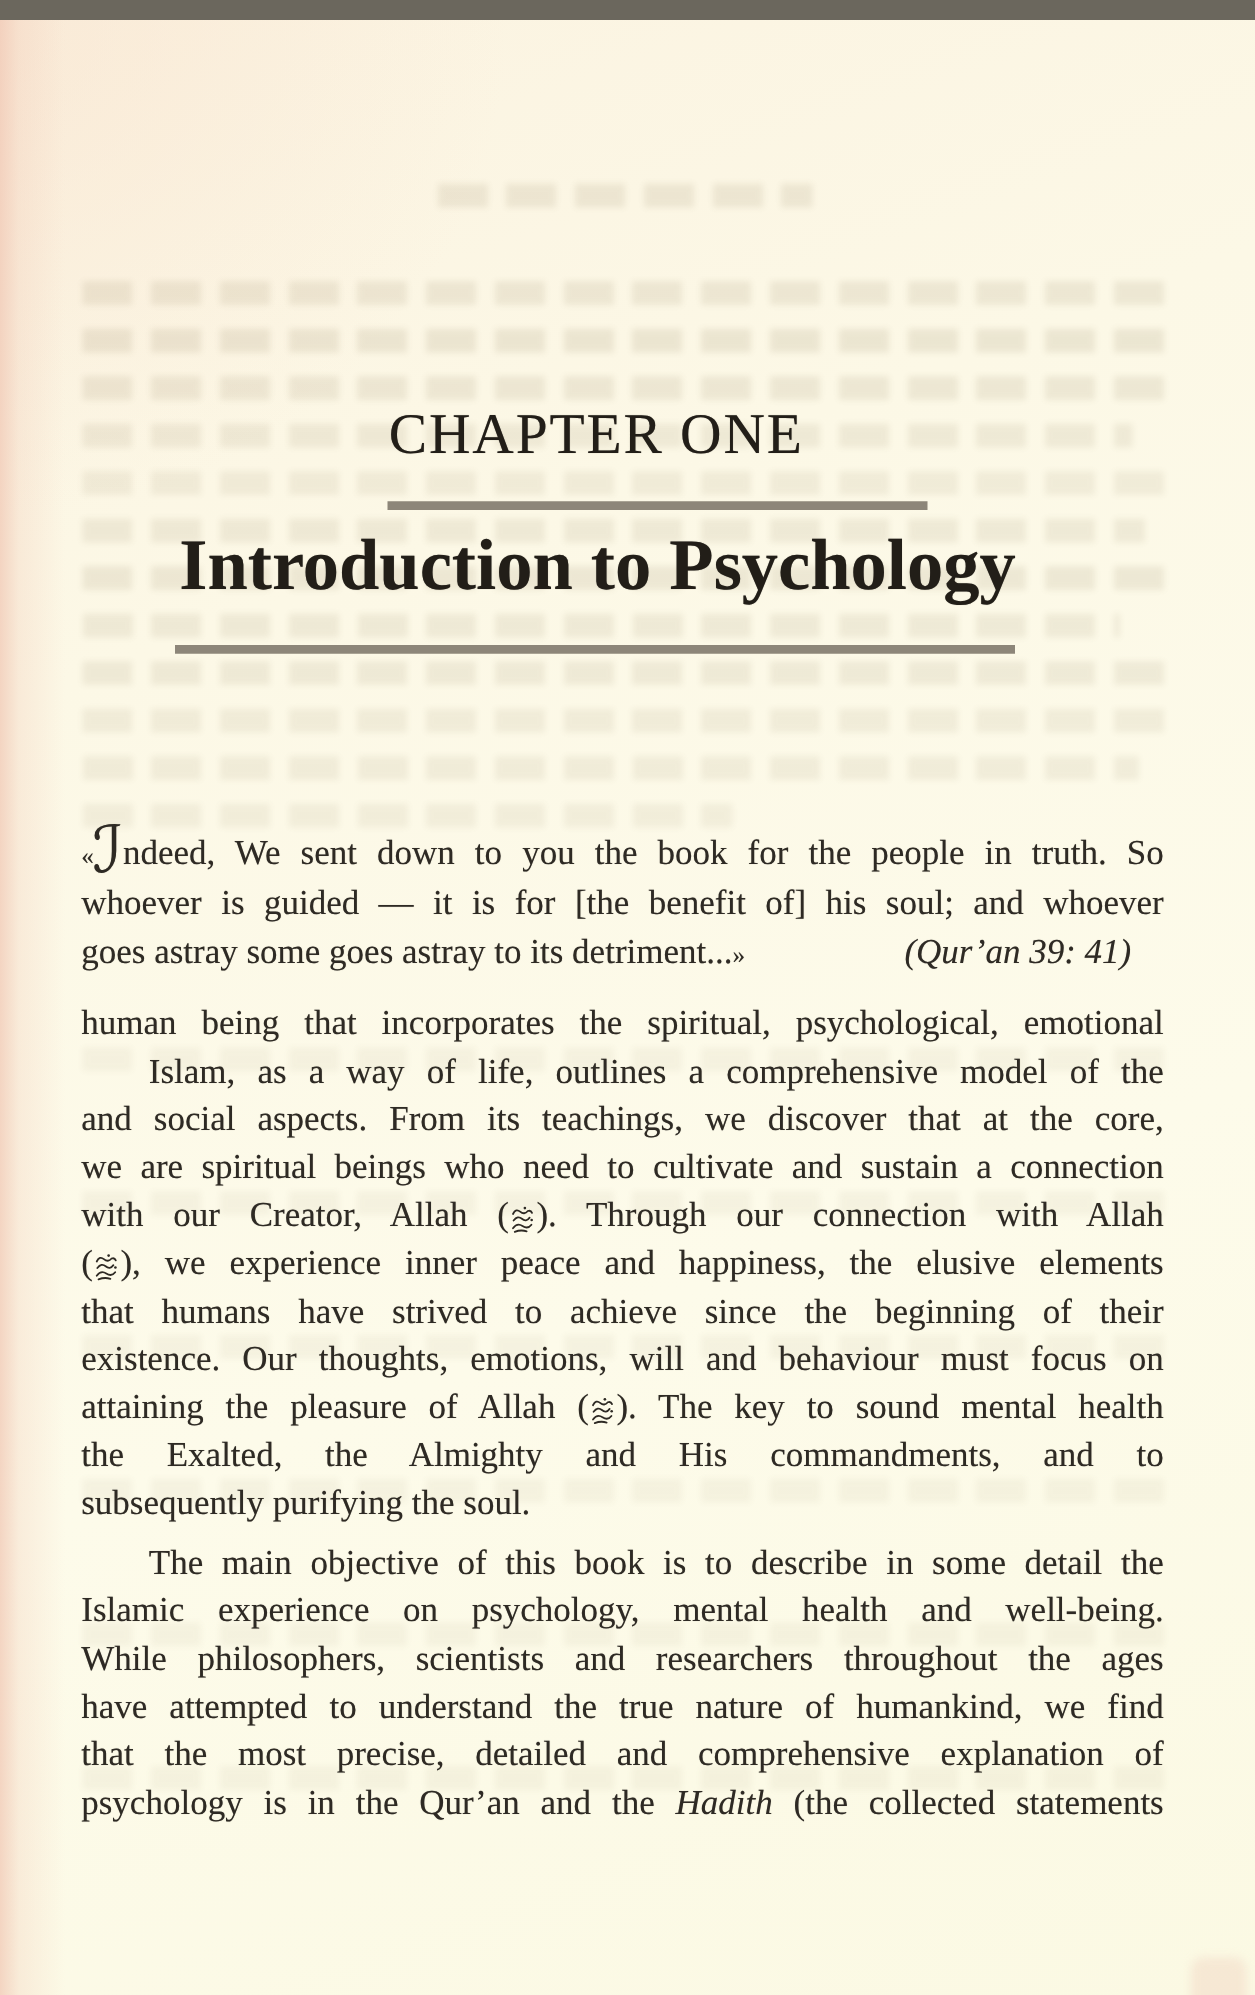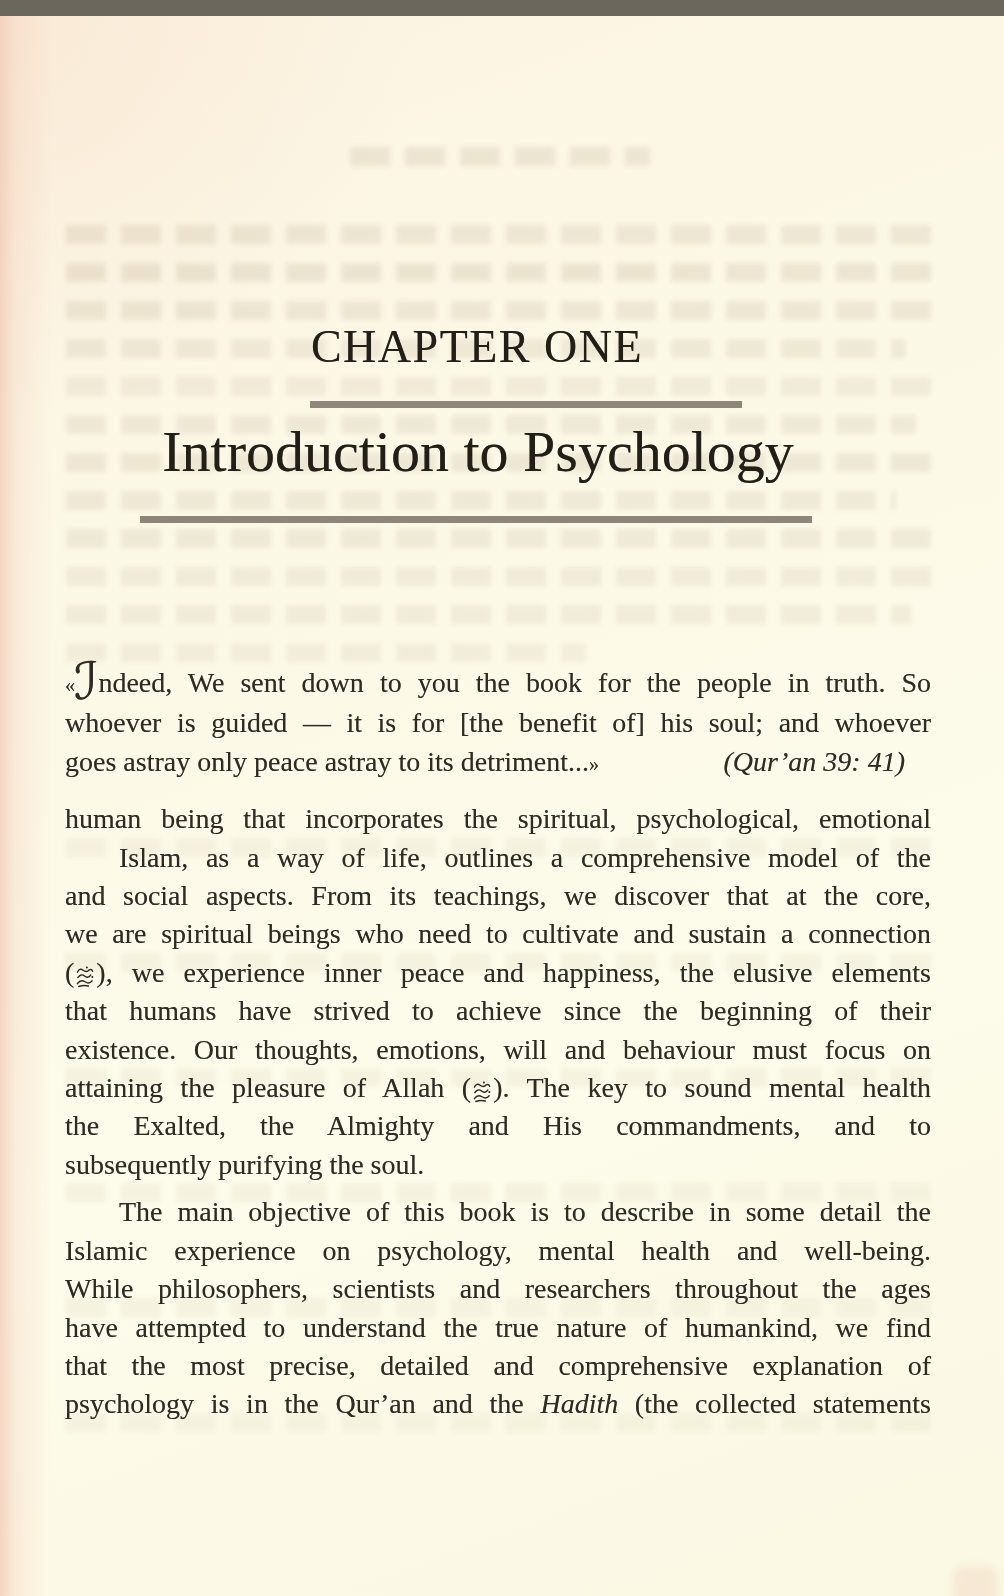--- a/index.html
+++ b/index.html
@@ -31,21 +31,21 @@
   }
   .chapter-label {
     position:absolute; top:304px; left:0; width:954px; z-index:2;
     text-align:center; font-size:46px; letter-spacing:1.5px;
     color:#221e18; text-shadow:0 0 0.6px rgba(34,30,24,0.55);
   }
   .rule { position:absolute; z-index:2; background:#8d8679; }
   .rule1 { top:385px; left:310px; width:432px; height:7px; }
   .chapter-title {
     position:absolute; top:402px; left:0; width:956px; z-index:2; margin:0;
-    text-align:center; font-size:58px; font-weight:400;
+    text-align:center; font-size:58px; font-weight:700;
     color:#221e18; text-shadow:0 0 0.6px rgba(34,30,24,0.5);
   }
   .rule2 { top:500px; left:140px; width:672px; height:7px; }
   .body-text {
     position:absolute; top:648px; left:65px; width:866px; z-index:2;
     font-size:28px; line-height:38.4px;
     text-shadow:0 0 0.6px rgba(46,42,36,0.45);
   }
   .block.quote { margin-bottom:17px; }
   .block.para  { margin-bottom:9px; }
@@ -99,29 +99,41 @@
 
   <h1 class="chapter-title">Introduction to Psychology</h1>
 
   <div class="rule rule2"></div>
 
   <div class="body-text" id="text-root">
       <div class="block quote">
         <div class="line"><span class="seg-ornament">«</span><span class="seg-dropcap">ℐ</span><span>ndeed, We sent down to you the book for the people in truth. So</span></div>
         <div class="line"><span>whoever is guided — it is for [the benefit of] his soul; and whoever</span></div>
         <div class="line split">
-          <span class="split-left"><span>goes astray only peace astray to its detriment...</span><span class="seg-ornament">»</span></span>
+          <span class="split-left"><span>goes astray some goes astray to its detriment...</span><span class="seg-ornament">»</span></span>
           <span class="split-right"><span class="seg-italic">(Qur’an 39: 41)</span></span>
         </div>
       </div>
       <div class="block para">
         <div class="line"><span>human being that incorporates the spiritual, psychological, emotional</span></div>
         <div class="line indent"><span>Islam, as a way of life, outlines a comprehensive model of the</span></div>
         <div class="line"><span>and social aspects. From its teachings, we discover that at the core,</span></div>
         <div class="line"><span>we are spiritual beings who need to cultivate and sustain a connection</span></div>
+        <div class="line"><span>with our Creator, Allah (</span><span class="hon" title="ﷻ"><svg width="20" height="23" viewBox="0 0 21 24" aria-hidden="true">
+              <g fill="none" stroke="#2e2a24" stroke-width="1.5" stroke-linecap="round">
+                <path d="M2.5 7.5 Q5 2.5 8.5 5.5 T15 5 Q17.5 4 18.5 6.5"></path>
+                <path d="M3 13 Q6.5 8.5 10 11.5 T16.5 10.5"></path>
+                <path d="M2.5 19.5 Q6 14.5 10.5 17.5 T18 16.5"></path>
+                <path d="M4 22.5 Q9 20.5 14 22"></path>
+              </g>
+              <g fill="#2e2a24">
+                <circle cx="12.5" cy="2.5" r="1.1"></circle>
+                <circle cx="18.2" cy="12.5" r="1.1"></circle>
+              </g>
+            </svg></span><span>). Through our connection with Allah</span></div>
         <div class="line"><span>(</span><span class="hon" title="ﷻ"><svg width="20" height="23" viewBox="0 0 21 24" aria-hidden="true">
               <g fill="none" stroke="#2e2a24" stroke-width="1.5" stroke-linecap="round">
                 <path d="M2.5 7.5 Q5 2.5 8.5 5.5 T15 5 Q17.5 4 18.5 6.5"></path>
                 <path d="M3 13 Q6.5 8.5 10 11.5 T16.5 10.5"></path>
                 <path d="M2.5 19.5 Q6 14.5 10.5 17.5 T18 16.5"></path>
                 <path d="M4 22.5 Q9 20.5 14 22"></path>
               </g>
               <g fill="#2e2a24">
                 <circle cx="12.5" cy="2.5" r="1.1"></circle>
                 <circle cx="18.2" cy="12.5" r="1.1"></circle>

